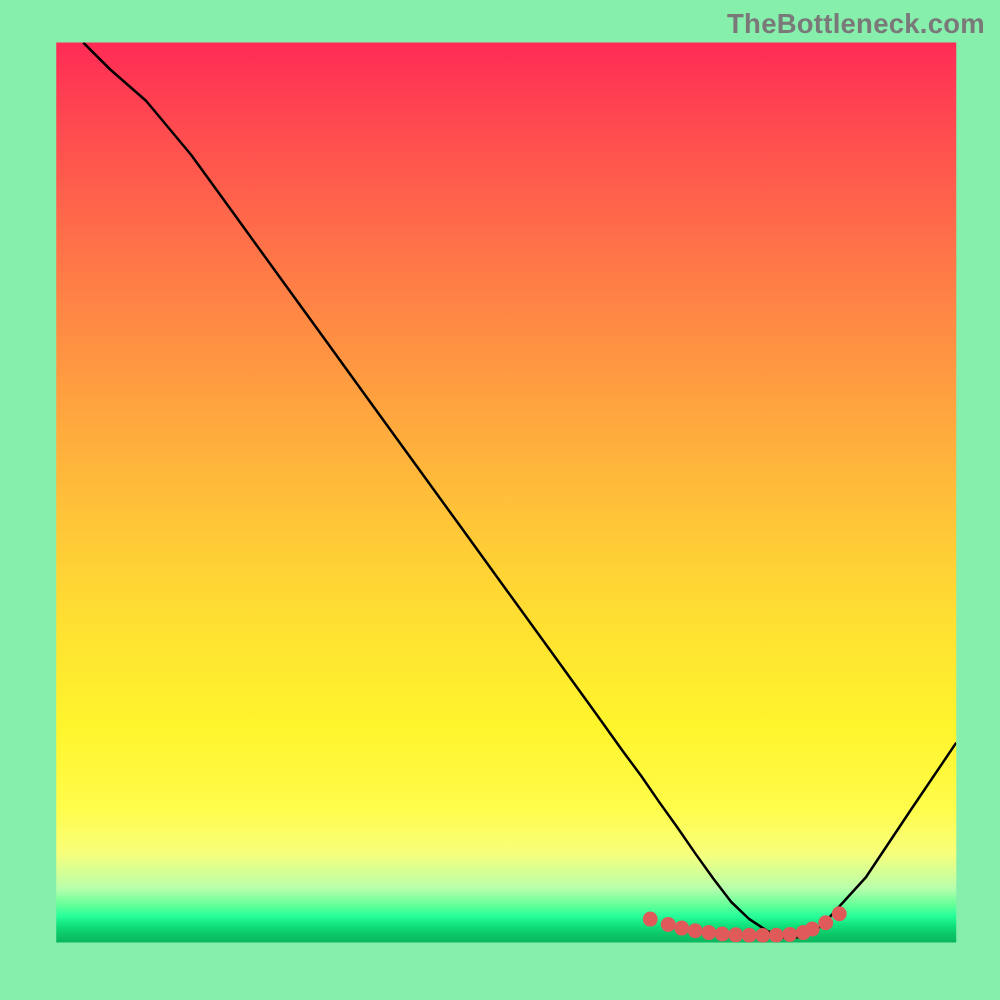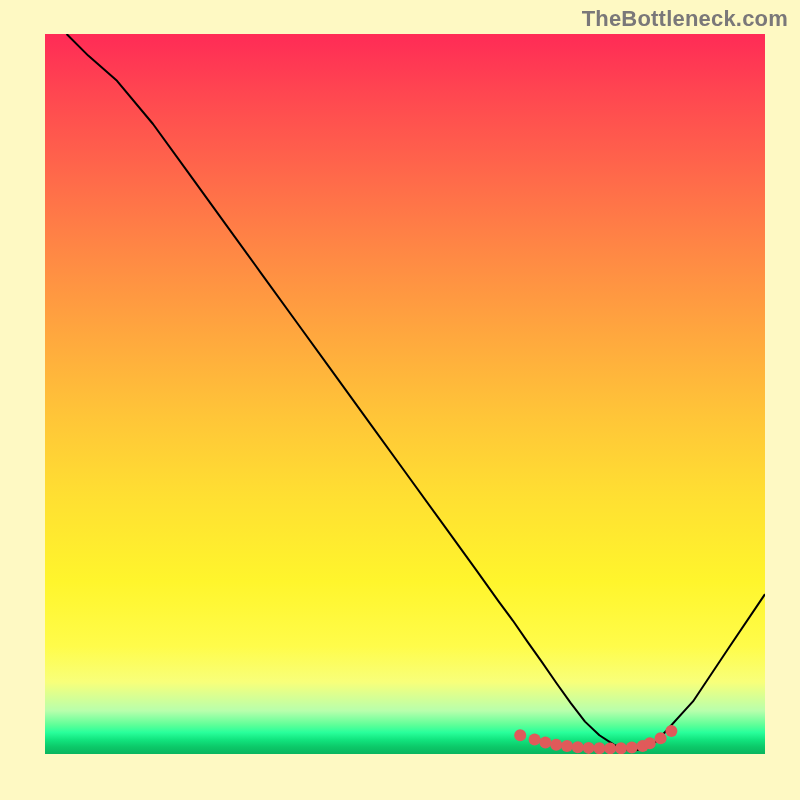--- a/index.html
+++ b/index.html
@@ -8,21 +8,21 @@
     width: 800px;
     height: 800px;
     background: #000;
     overflow: hidden;
     font-family: Arial, sans-serif;
   }
   .outer {
     position: relative;
     width: 800px;
     height: 800px;
-    background: #fef9c3;
+    background: #86efac;
   }
   .watermark {
     position: absolute;
     top: 6px;
     right: 12px;
     color: #7a7879;
     font-size: 22px;
     font-weight: 600;
     letter-spacing: 0.2px;
   }

